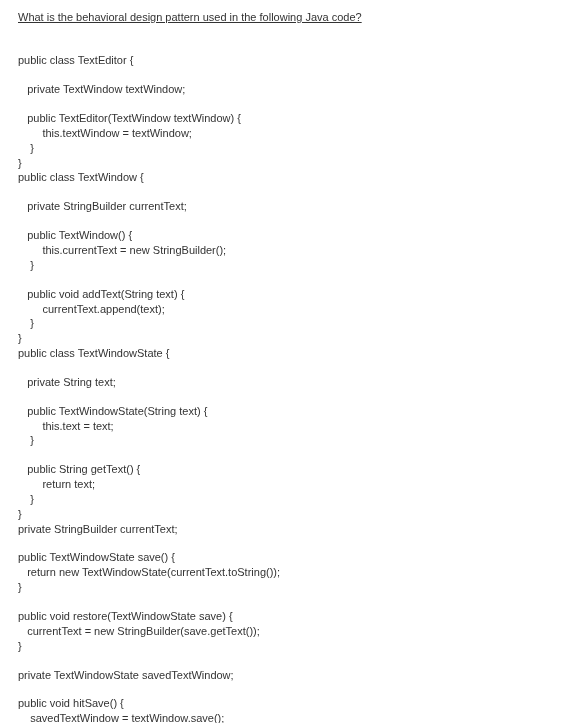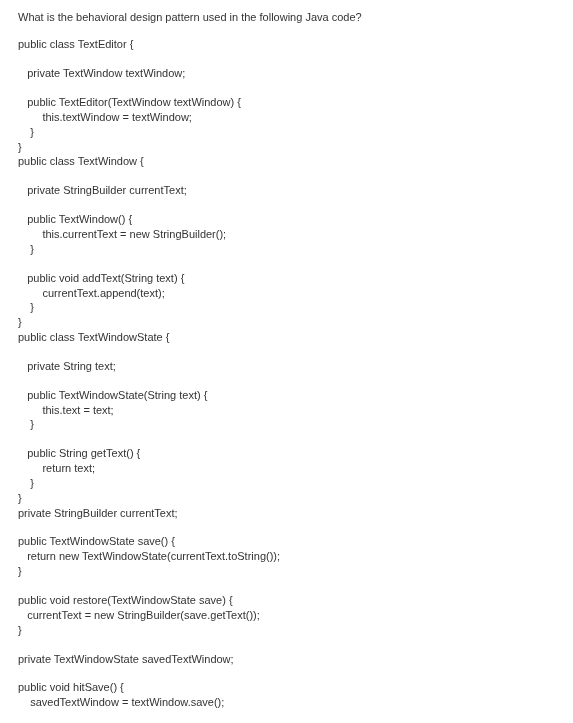--- a/index.html
+++ b/index.html
@@ -11,22 +11,23 @@
       width: 573px;
       height: 723px;
       background: #ffffff;
       font-family: Arial, Helvetica, sans-serif;
       font-size: 11px;
       color: #333333;
       padding: 10px 18px;
       overflow: hidden;
     }
     .question {
-      margin-bottom: 12px;
+      margin-bottom: 28px;
       line-height: 1.4;
+      text-decoration: underline;
     }
     .code-block {
       font-family: Arial, Helvetica, sans-serif;
       font-size: 11px;
       line-height: 1.35;
       white-space: pre;
     }
     .code-line {
       display: block;
     }

